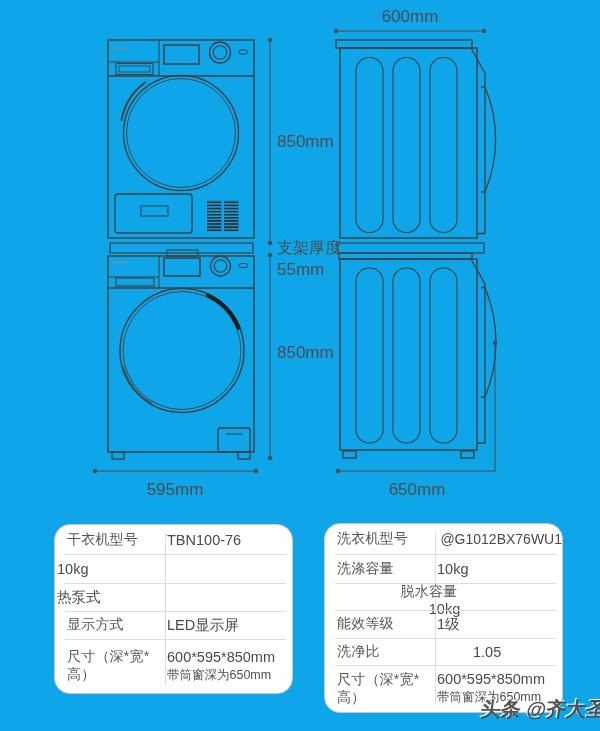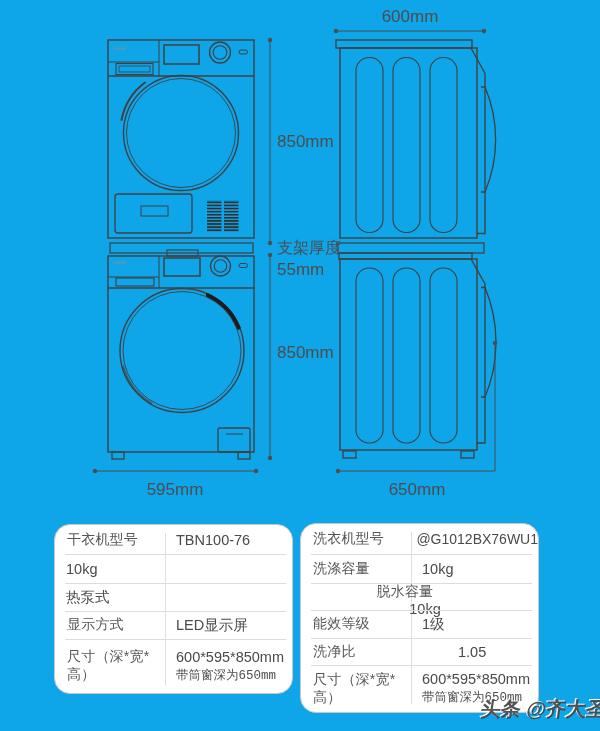--- a/index.html
+++ b/index.html
@@ -8,22 +8,22 @@
   svg text{font-family:"Liberation Sans", sans-serif;}
 
   .spec-table{position:absolute;box-sizing:border-box;background:#fff;
               border:1px solid #c8c8c8;border-radius:16px;display:flex;flex-direction:column;}
   .spec-table .vdiv{position:absolute;left:110px;top:8px;bottom:8px;width:1px;background:#ddd;}
   .row{position:relative;display:flex;align-items:center;flex:0 0 auto;}
   .row.grow{flex:1 1 auto;}
   .row + .row::before{content:"";position:absolute;left:10px;right:6px;top:0;height:1px;background:#ddd;}
   .cell{box-sizing:border-box;}
   .cell.label{width:110px;padding-left:12px;font-size:14px;color:#555;letter-spacing:.2px;}
-  .cell.value{flex:1;padding-left:11px;font-size:14.5px;color:#4a4a4a;display:flex;flex-direction:column;justify-content:center;}
-  .cell.value .v2{font-size:12.5px;margin-top:2px;color:#4f4f4f;font-family:Liberation Mono, monospace;}
+  .cell.value{flex:1;padding-left:2px;font-size:14.5px;color:#4a4a4a;display:flex;flex-direction:column;justify-content:center;}
+  .cell.value .v2{font-size:12.5px;margin-top:2px;color:#4f4f4f;}
   .watermark{position:absolute;left:481px;top:696px;font-size:20px;font-weight:bold;
              color:rgba(68,68,68,.92);transform:skewX(-8deg);white-space:nowrap;
              text-shadow:-1.2px -1.2px 0 rgba(255,255,255,.95);}
 </style>
 </head>
 <body>
 
 <div class="page">
 
   <svg width="600" height="510" viewBox="0 0 600 510">
@@ -172,21 +172,21 @@
     <div class="row grow">
       <div class="cell label">尺寸（深*宽*高）</div>
       <div class="cell value">
         <span>600*595*850mm</span>
         <span class="v2">带筒窗深为650mm</span>
       </div>
     </div>
   </div>
 
   
-  <div class="spec-table" style="left:300px;top:523px;width:239px;height:190px;">
+  <div class="spec-table" style="left:324px;top:523px;width:239px;height:190px;">
     <div class="vdiv"></div>
     <div class="row" style="height:30px;">
       <div class="cell label">洗衣机型号</div>
       <div class="cell value" style="padding-left:9px;">
           <span style="font-size:14px;">@G1012BX76WU1</span>
         </div>
     </div>
     <div class="row" style="height:29px;">
       <div class="cell label">洗涤容量</div>
       <div class="cell value">

